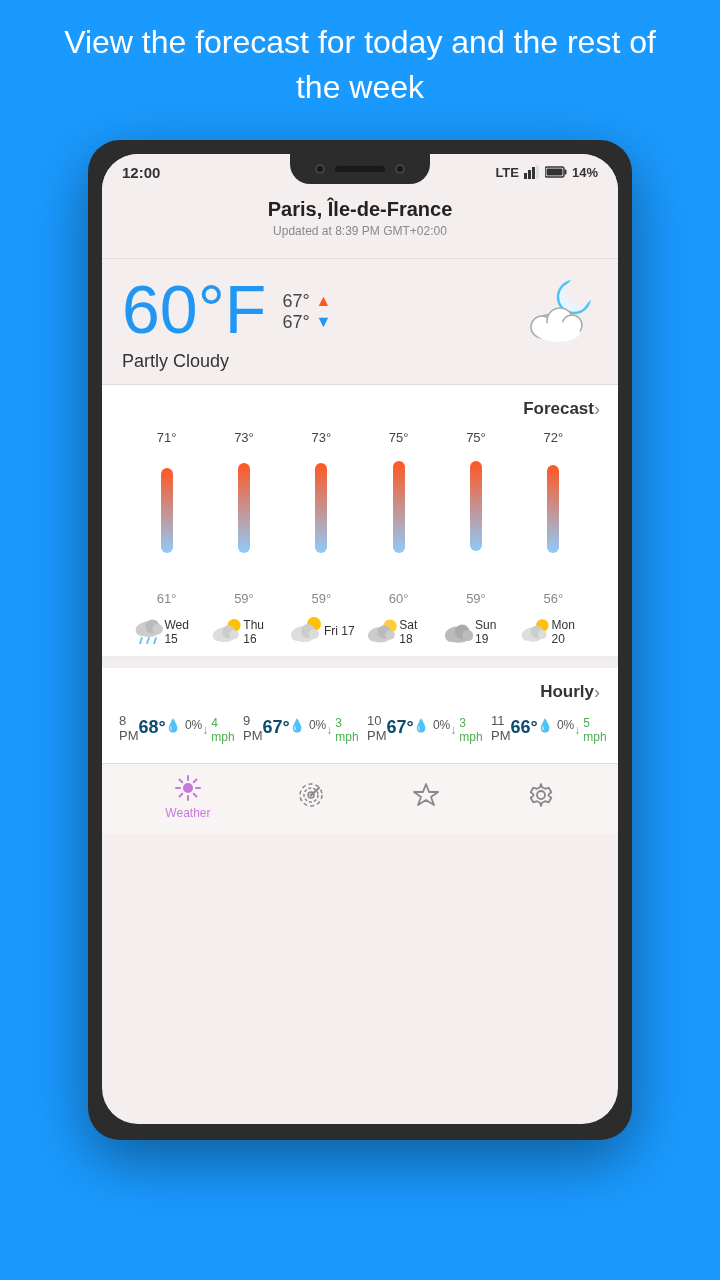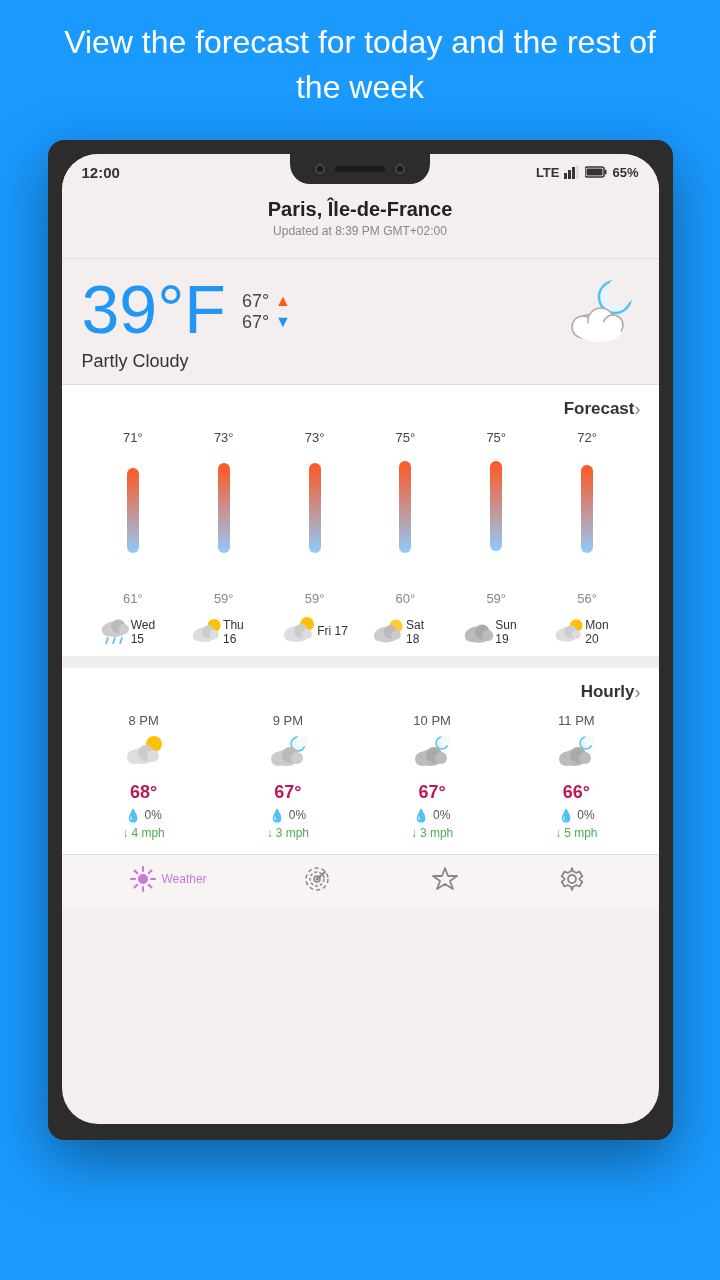--- a/index.html
+++ b/index.html
@@ -17,24 +17,24 @@
     .top-text {
       color: white;
       font-size: 32px;
       font-weight: 400;
       text-align: center;
       padding: 20px 60px 30px;
       line-height: 1.4;
     }
 
     .phone-frame {
-      width: 625px;
+      width: 544px;
       min-height: 1000px;
       background: #2c2c2c;
-      border-radius: 16px;
+      border-radius: 32px;
       padding: 14px;
       position: relative;
       box-shadow: 0 20px 60px rgba(0,0,0,0.4);
     }
 
     .phone-inner {
       background: #f5eeee;
       border-radius: 36px;
       overflow: hidden;
       min-height: 970px;
@@ -244,37 +244,37 @@
     }
 
     .hourly-items {
       display: flex;
       justify-content: space-around;
       padding: 0 10px 14px;
     }
 
     .hourly-item {
       display: flex;
-      flex-direction: column;
-      align-items: center;
+      flex-direction: row;
+      align-items: flex-start;
       width: 110px;
     }
 
     .hourly-time {
       font-size: 13px;
       color: #555;
       font-weight: 500;
       margin-bottom: 6px;
     }
 
     .hourly-temp {
       font-size: 18px;
       font-weight: 600;
-      color: #be185d;
-      margin-top: 14px;
+      color: #0c4a6e;
+      margin-top: 4px;
     }
 
     .hourly-precip {
       display: flex;
       align-items: center;
       gap: 3px;
       font-size: 12px;
       color: #555;
       margin-top: 5px;
     }
@@ -297,21 +297,21 @@
       background: #f9f4f4;
       display: flex;
       justify-content: space-around;
       align-items: center;
       padding: 10px 20px 14px;
       border-top: 1px solid rgba(0,0,0,0.1);
     }
 
     .nav-item {
       display: flex;
-      flex-direction: row;
+      flex-direction: column;
       align-items: center;
       gap: 4px;
     }
 
     .nav-icon {
       width: 28px;
       height: 28px;
       display: flex;
       align-items: center;
       justify-content: center;
@@ -362,33 +362,33 @@
           <rect x="0" y="8" width="3" height="6" fill="#333"></rect>
           <rect x="4" y="5" width="3" height="9" fill="#333"></rect>
           <rect x="8" y="2" width="3" height="12" fill="#333"></rect>
           <rect x="12" y="0" width="3" height="14" fill="#ddd"></rect>
         </svg>
         <svg width="22" height="12" viewBox="0 0 22 12">
           <rect x="0" y="1" width="19" height="10" rx="2" fill="none" stroke="#333" stroke-width="1.5"></rect>
           <rect x="19.5" y="3.5" width="2" height="5" rx="1" fill="#333"></rect>
           <rect x="1.5" y="2.5" width="16" height="7" rx="1" fill="#333"></rect>
         </svg>
-        <span>65%</span>
+        <span>14%</span>
       </div>
     </div>
 
     <div class="location-header">
       <div class="location-name">Paris, Île-de-France</div>
       <div class="location-updated">Updated at 8:39 PM GMT+02:00</div>
     </div>
 
     <div class="current-weather">
       <div class="current-left">
         <div style="display:flex; align-items:flex-start; gap:16px;">
-          <div class="current-temp-main">39°F</div>
+          <div class="current-temp-main">60°F</div>
           <div class="current-hi-lo" style="margin-top:16px;">
             <div class="hi-lo-row">
               <span>67°</span>
               <span class="arrow-up">▲</span>
             </div>
             <div class="hi-lo-row">
               <span>67°</span>
               <span class="arrow-down">▼</span>
             </div>
           </div>

